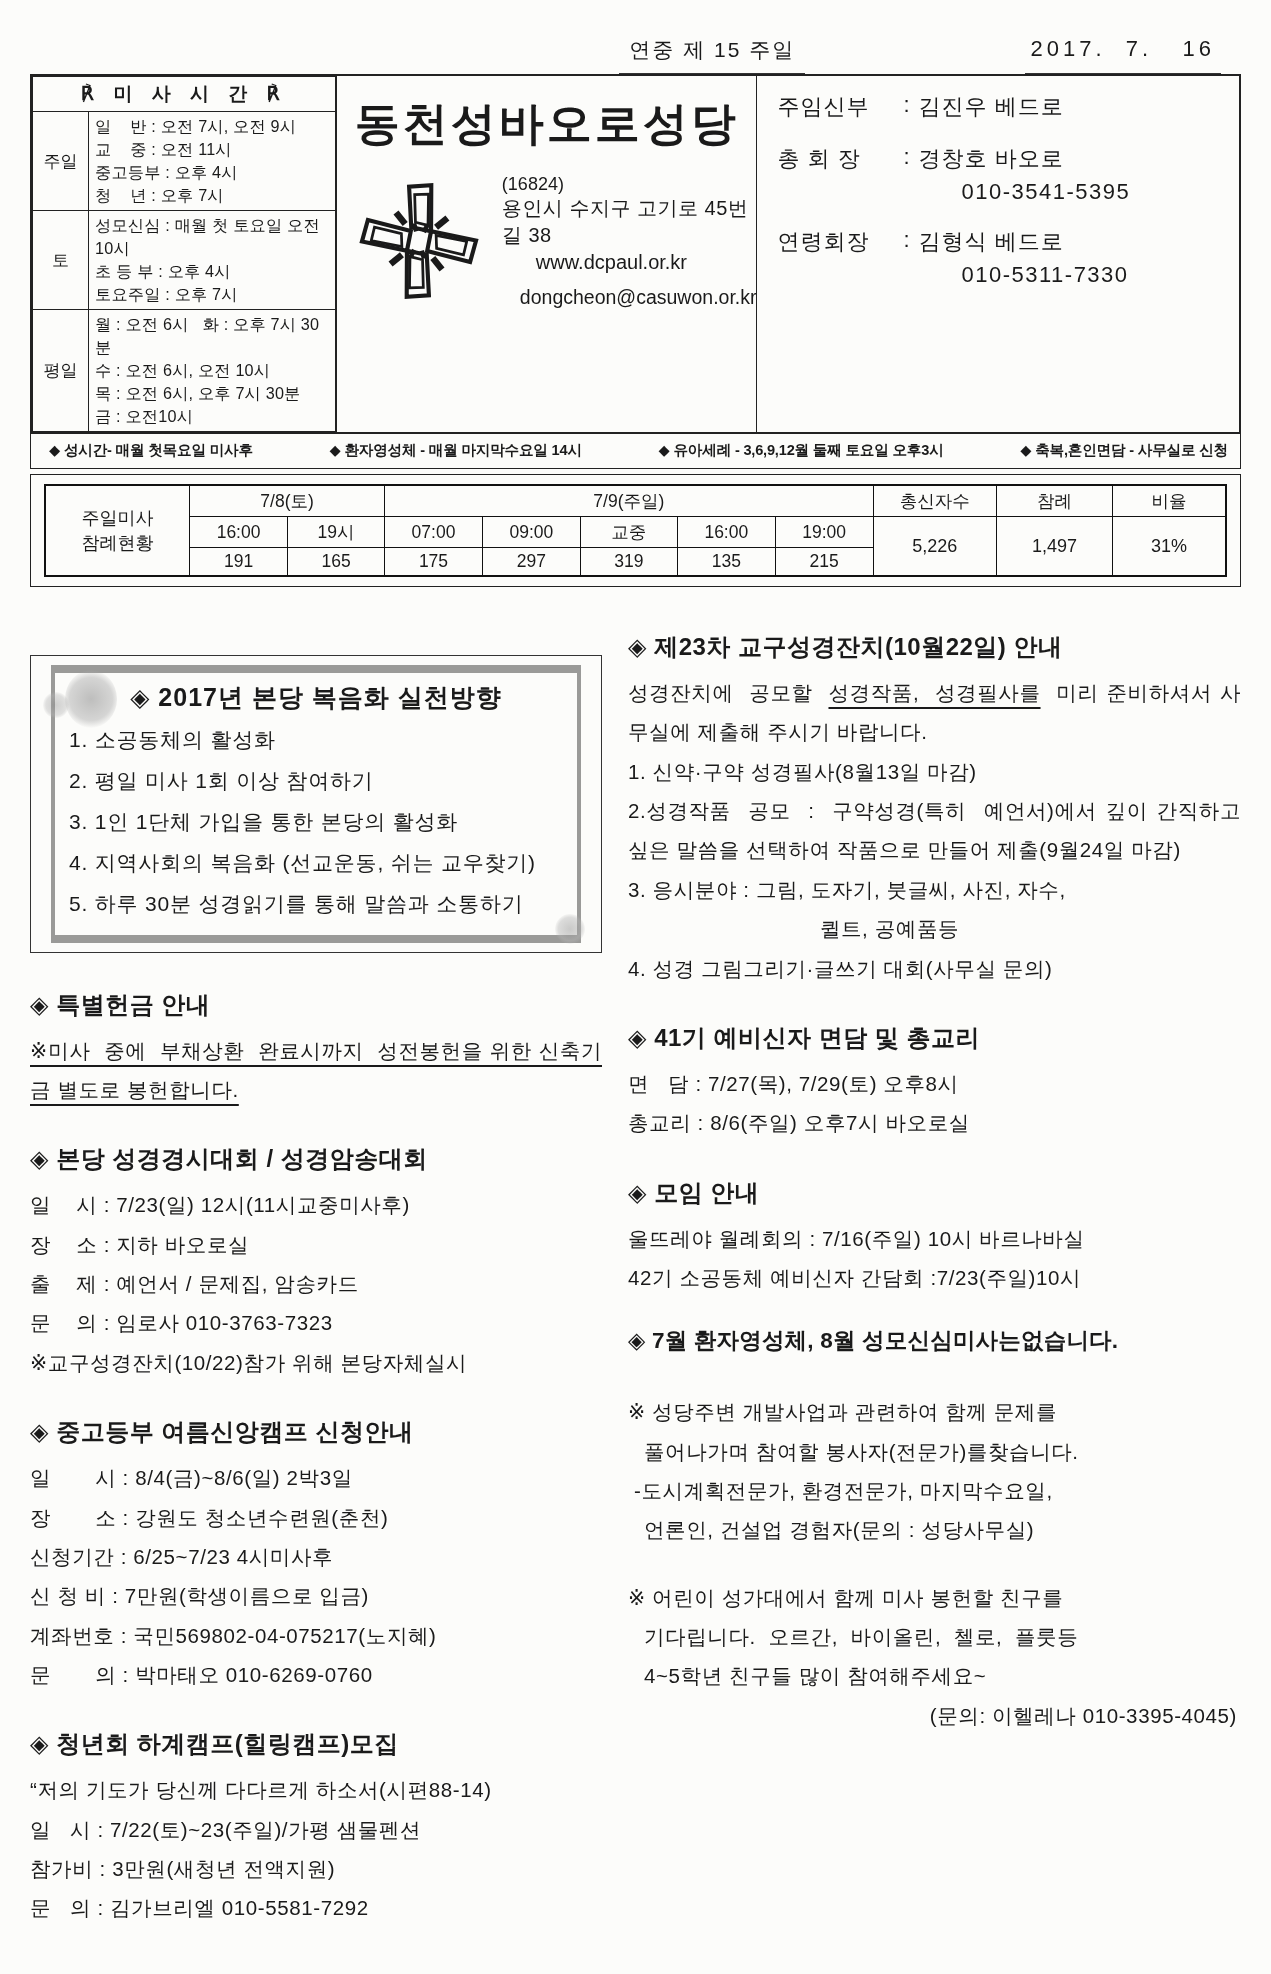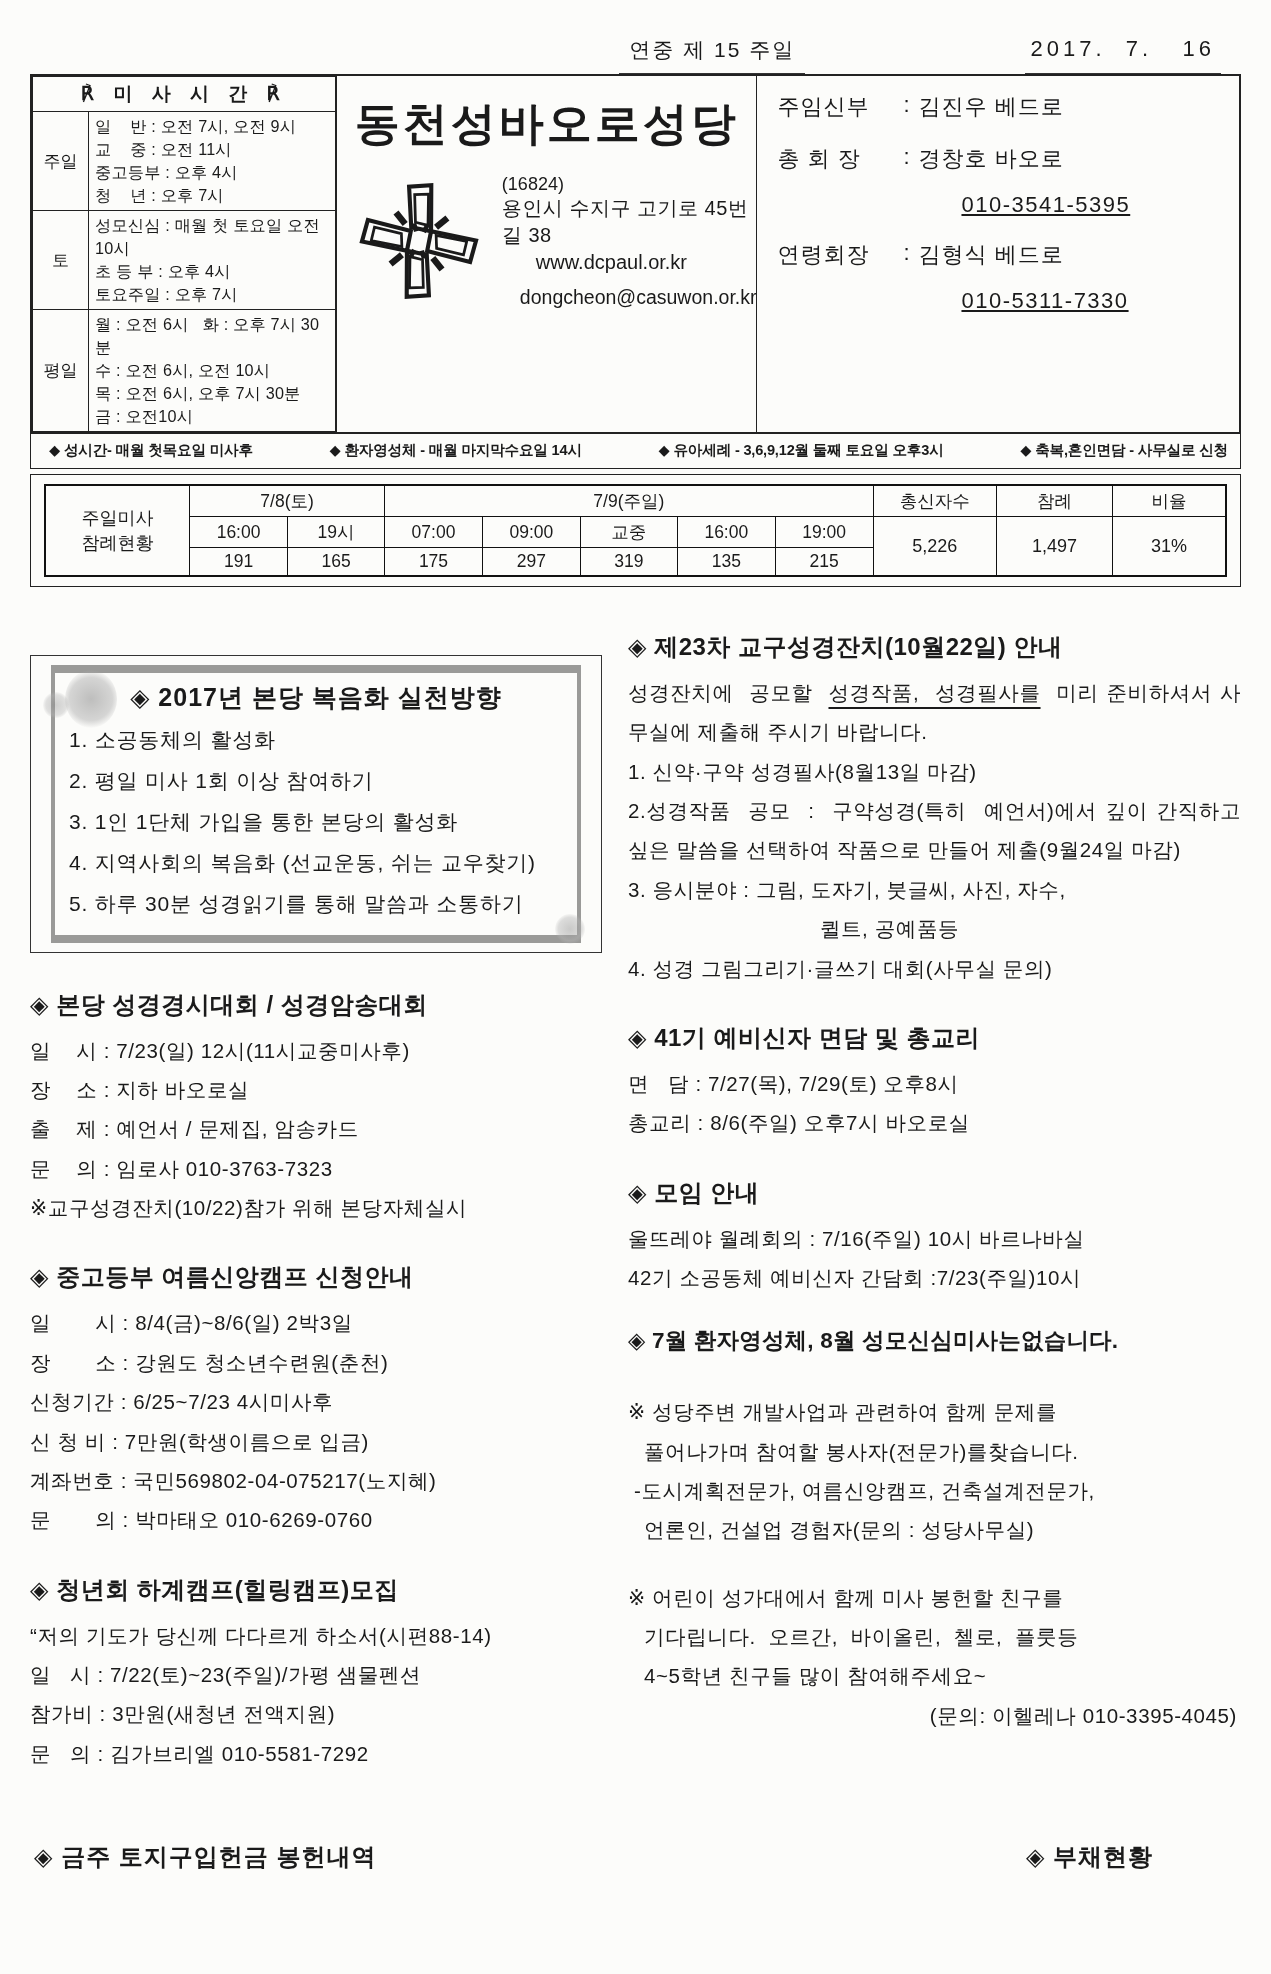--- a/index.html
+++ b/index.html
@@ -37,21 +37,21 @@
   .ci-postal { font-size:18px; }
   .ci-address { font-size:20px; letter-spacing:0.5px; }
   .ci-website { font-size:20px; margin:2px 0 12px 34px; }
   .ci-phone { font-size:20.5px; letter-spacing:0.5px; margin-left:6px; }
   .ci-email { font-size:19.5px; margin:4px 0 0 18px; }
 
   .staff-entry { margin-bottom:22px; }
   .staff-line { display:flex; font-size:22px; letter-spacing:1px; }
   .staff-role { width:118px; }
   .staff-colon { padding:0 8px; }
-  .staff-phone { font-size:22px; letter-spacing:1.5px; padding-left:184px; margin-top:18px;text-decoration:underline; }
+  .staff-phone { font-size:22px; letter-spacing:1.5px; padding-left:184px; margin-top:5px; }
 
   
   .notice-strip {
     border:1.6px solid #222; border-top:none; display:flex; justify-content:space-between;
     padding:7px 12px 8px 18px; font-size:14.6px; font-weight:bold; letter-spacing:-0.2px;
   }
 
   
   .attend-box { border:1.6px solid #222; margin-top:5px; padding:9px 13px; }
   table.attend { width:100%; border-collapse:collapse; border:2px solid #111; }
@@ -270,20 +270,24 @@
         <div class="evan-inner">
           <div class="evan-title">◈  2017년 본당 복음화 실천방향</div>
           <div class="evan-item">1. 소공동체의 활성화</div>
           <div class="evan-item">2. 평일 미사 1회 이상 참여하기</div>
           <div class="evan-item">3. 1인 1단체 가입을 통한 본당의 활성화</div>
           <div class="evan-item">4. 지역사회의 복음화 (선교운동, 쉬는 교우찾기)</div>
           <div class="evan-item">5. 하루 30분 성경읽기를 통해 말씀과 소통하기</div>
         </div>
       </div>
 
+      <div class="section mb-lg">
+        <div class="sec-title">◈  특별헌금 안내</div>
+        <div class="bline just"><span class="u pre">※미사  중에  부채상환  완료시까지  성전봉헌을 위한 신축기금 별도로 봉헌합니다.</span></div>
+      </div>
 
       <div class="section mb-lg">
         <div class="sec-title">◈  본당 성경경시대회 / 성경암송대회</div>
         <div class="bline pre">일    시 : 7/23(일) 12시(11시교중미사후)</div>
         <div class="bline pre">장    소 : 지하 바오로실</div>
         <div class="bline pre">출    제 : 예언서 / 문제집, 암송카드</div>
         <div class="bline pre">문    의 : 임로사 010-3763-7323</div>
         <div class="bline pre">※교구성경잔치(10/22)참가 위해 본당자체실시</div>
       </div>
 
@@ -333,21 +337,21 @@
       </div>
 
 
       <div class="section mb-lg">
         <div class="no-mass-title">◈ 7월 환자영성체, 8월 성모신심미사는없습니다.</div>
       </div>
 
       <div class="section" style="margin-top:36px;">
         <div class="bline pre">※ 성당주변 개발사업과 관련하여 함께 문제를</div>
         <div class="bline pre" style="padding-left:16px;">풀어나가며 참여할 봉사자(전문가)를찾습니다.</div>
-        <div class="bline pre" style="padding-left:6px;">-도시계획전문가, 여름신앙캠프, 건축설계전문가,</div>
+        <div class="bline pre" style="padding-left:6px;">-도시계획전문가, 환경전문가, 마지막수요일,</div>
         <div class="bline pre" style="padding-left:16px;">언론인, 건설업 경험자(문의 : 성당사무실)</div>
       </div>
 
       <div class="section">
         <div class="bline pre">※ 어린이 성가대에서 함께 미사 봉헌할 친구를</div>
         <div class="bline pre" style="padding-left:16px;">기다립니다.  오르간,  바이올린,  첼로,  플룻등</div>
         <div class="bline pre" style="padding-left:16px;">4~5학년 친구들 많이 참여해주세요~</div>
         <div class="bline r-right">(문의: 이헬레나 010-3395-4045)</div>
       </div>
     </div>

